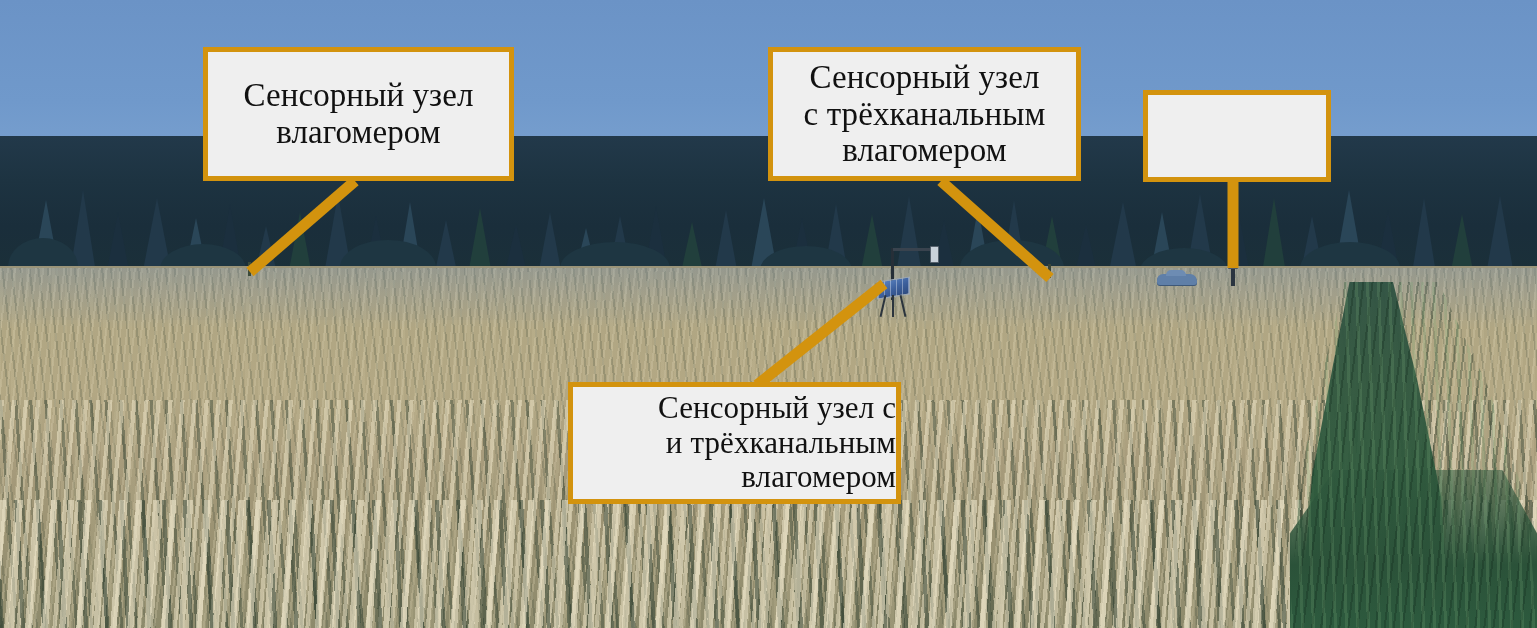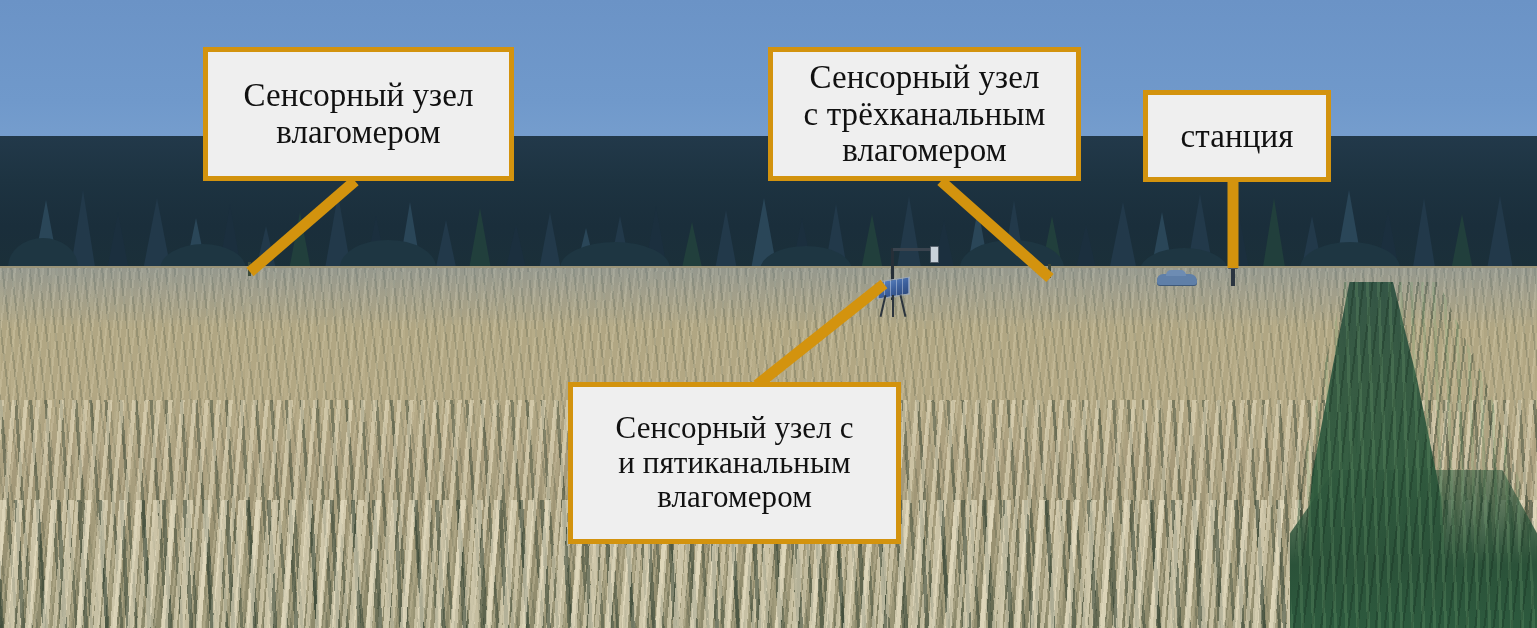--- a/index.html
+++ b/index.html
@@ -189,21 +189,21 @@
     align-items:center;
     justify-content:center;
     line-height:1.12;
     letter-spacing:.1px;
   }
   .label-box .ln{ display:block; white-space:nowrap; }
 
   #box-five   { left:203px;  top:47px;  width:311px; height:134px; font-size:33px; }
   #box-two    { left:768px;  top:47px;  width:313px; height:134px; font-size:33px; }
   #box-base   { left:1143px; top:90px;  width:188px; height:92px;  font-size:33px; }
-  #box-optic  { left:568px;  top:382px; width:333px; height:162px; font-size:31px; }
+  #box-optic  { left:568px;  top:382px; width:333px; height:122px; font-size:31px;align-items:flex-end; }
 </style>
 </head>
 <body>
 
 <div id="stage">
 
   <div class="sky"></div>
 
   <div class="treeline">
     <div class="mass"></div>
@@ -301,22 +301,21 @@
     <span class="ln">влагомером</span>
   </div>
 
   <div id="box-two" class="label-box">
     <span class="ln">Сенсорный узел</span>
     <span class="ln">с трёхканальным</span>
     <span class="ln">влагомером</span>
   </div>
 
   <div id="box-base" class="label-box">
-    <span class="ln">станция</span>
   </div>
 
   <div id="box-optic" class="label-box">
     <span class="ln">Сенсорный узел с</span>
-    <span class="ln">и пятиканальным</span>
+    <span class="ln">и трёхканальным</span>
     <span class="ln">влагомером</span>
   </div>
 
 </div>
 
 </body></html>

